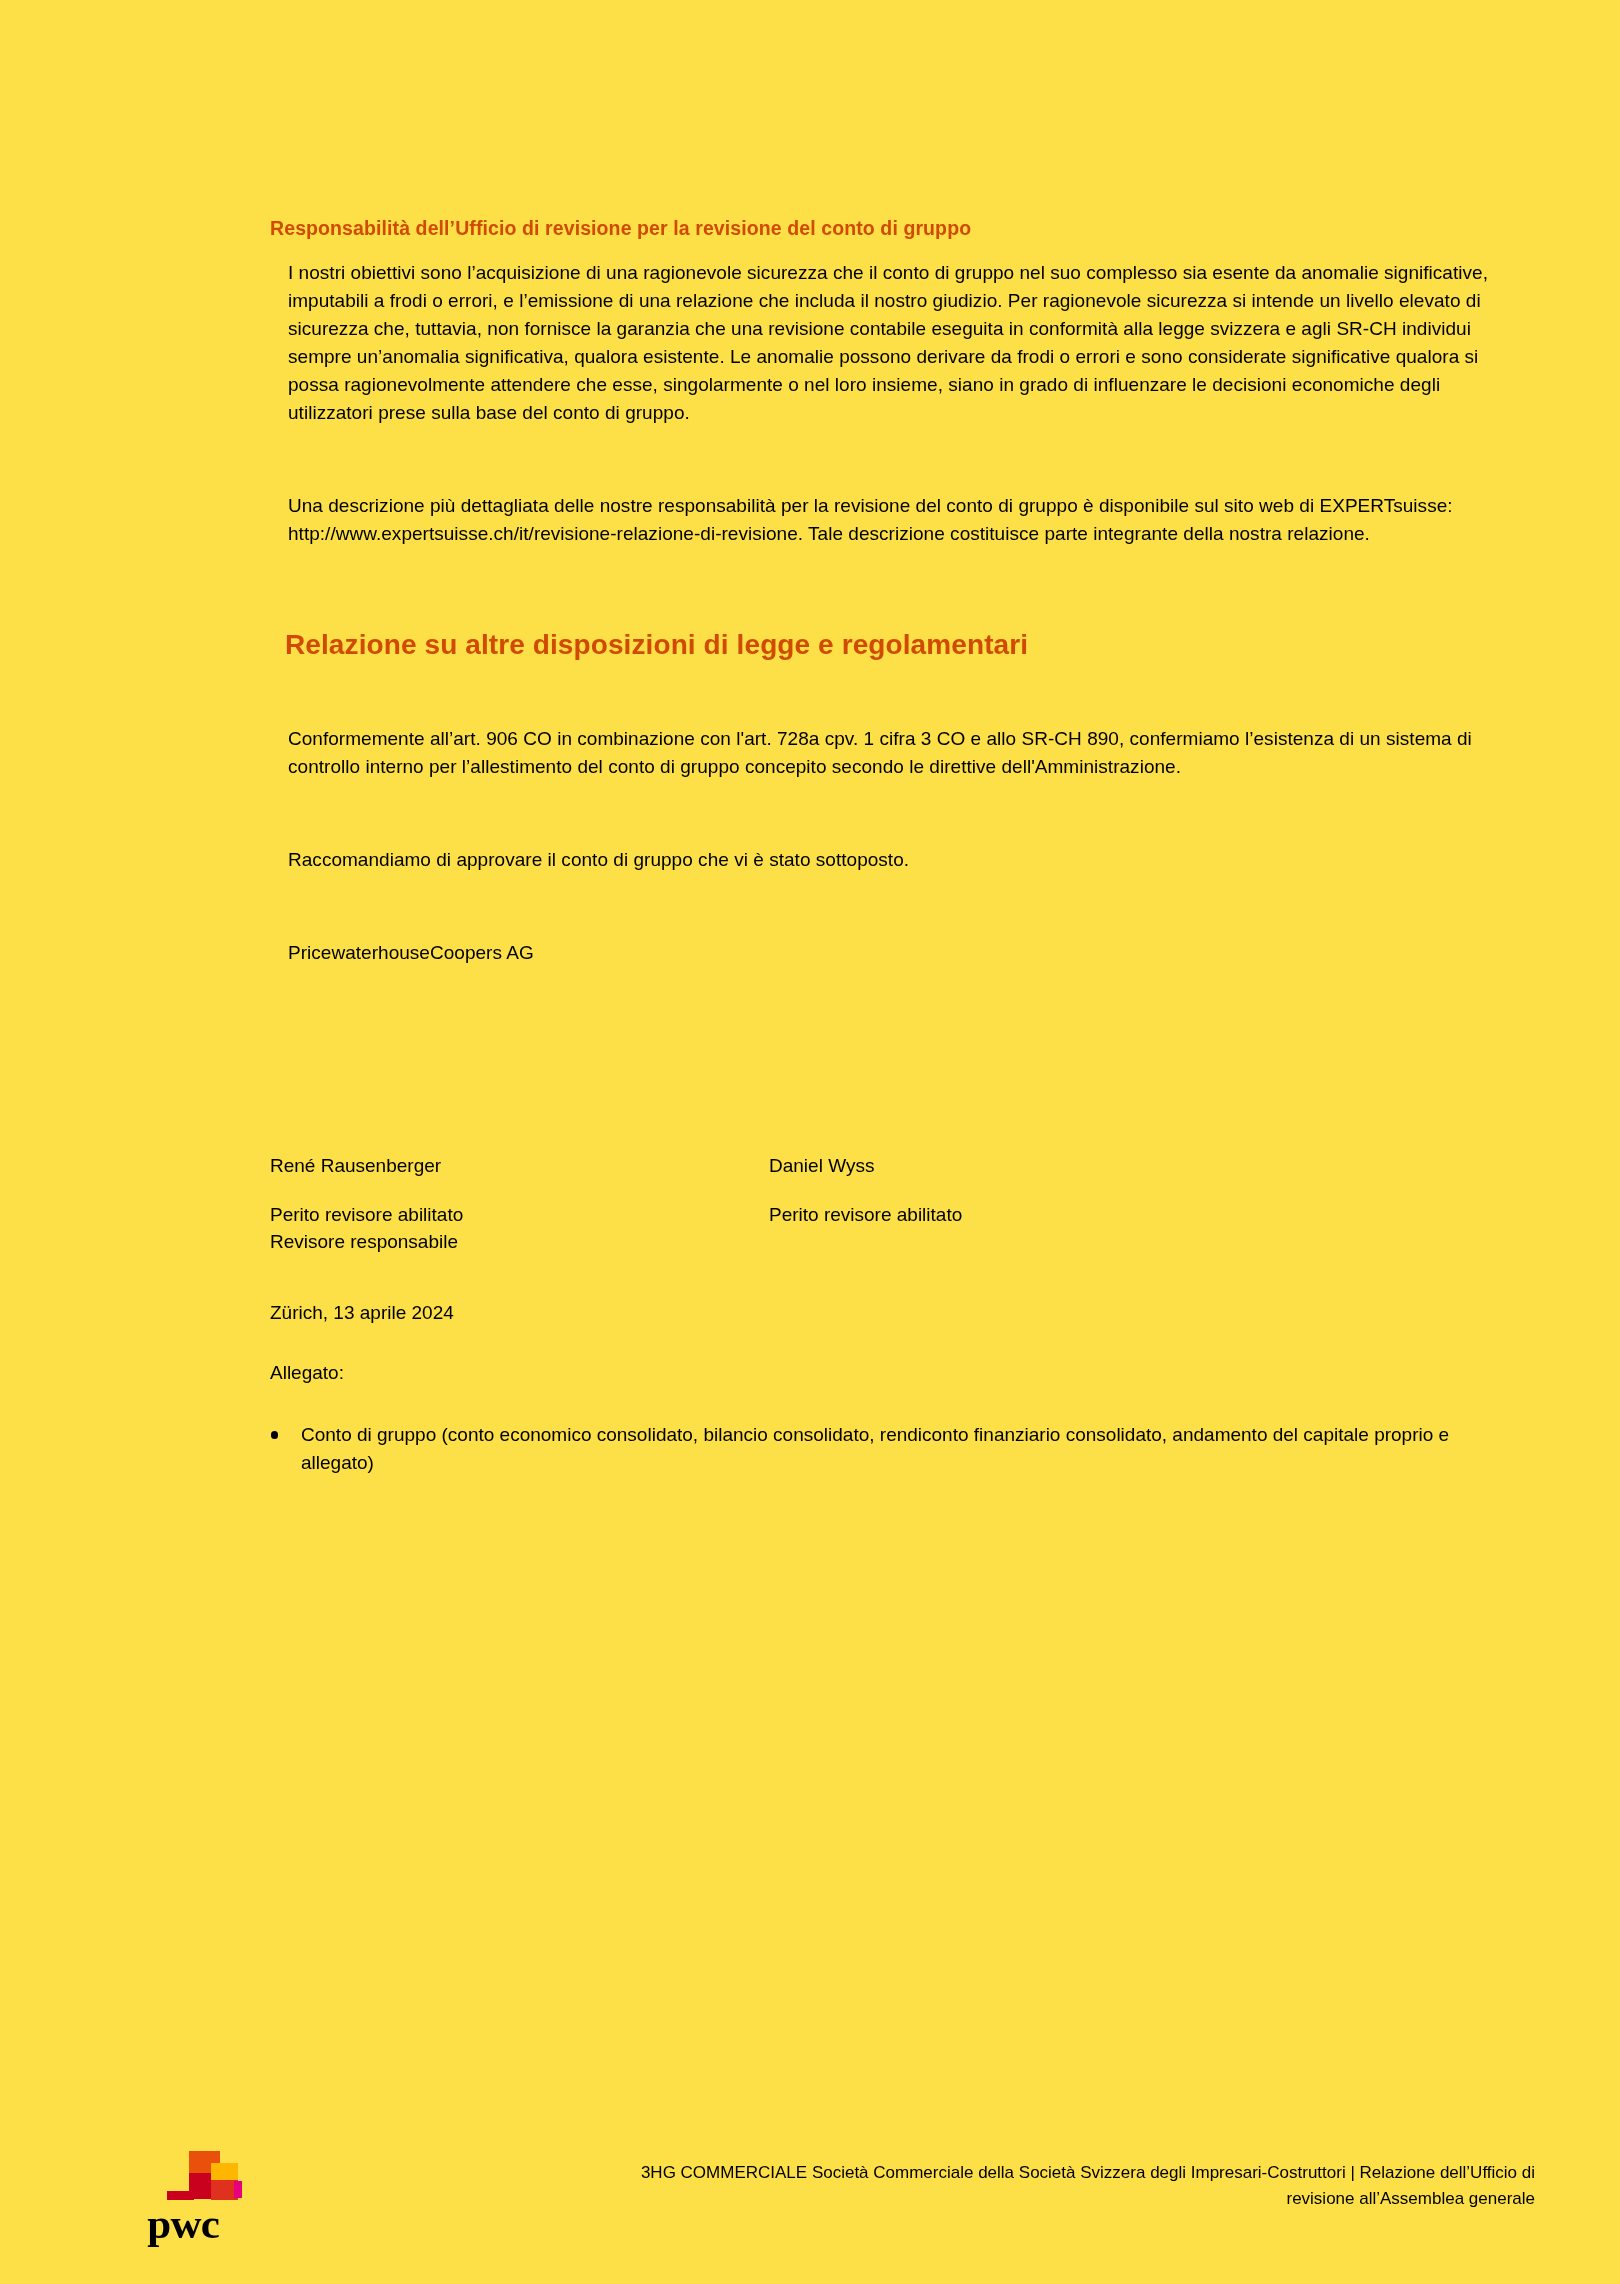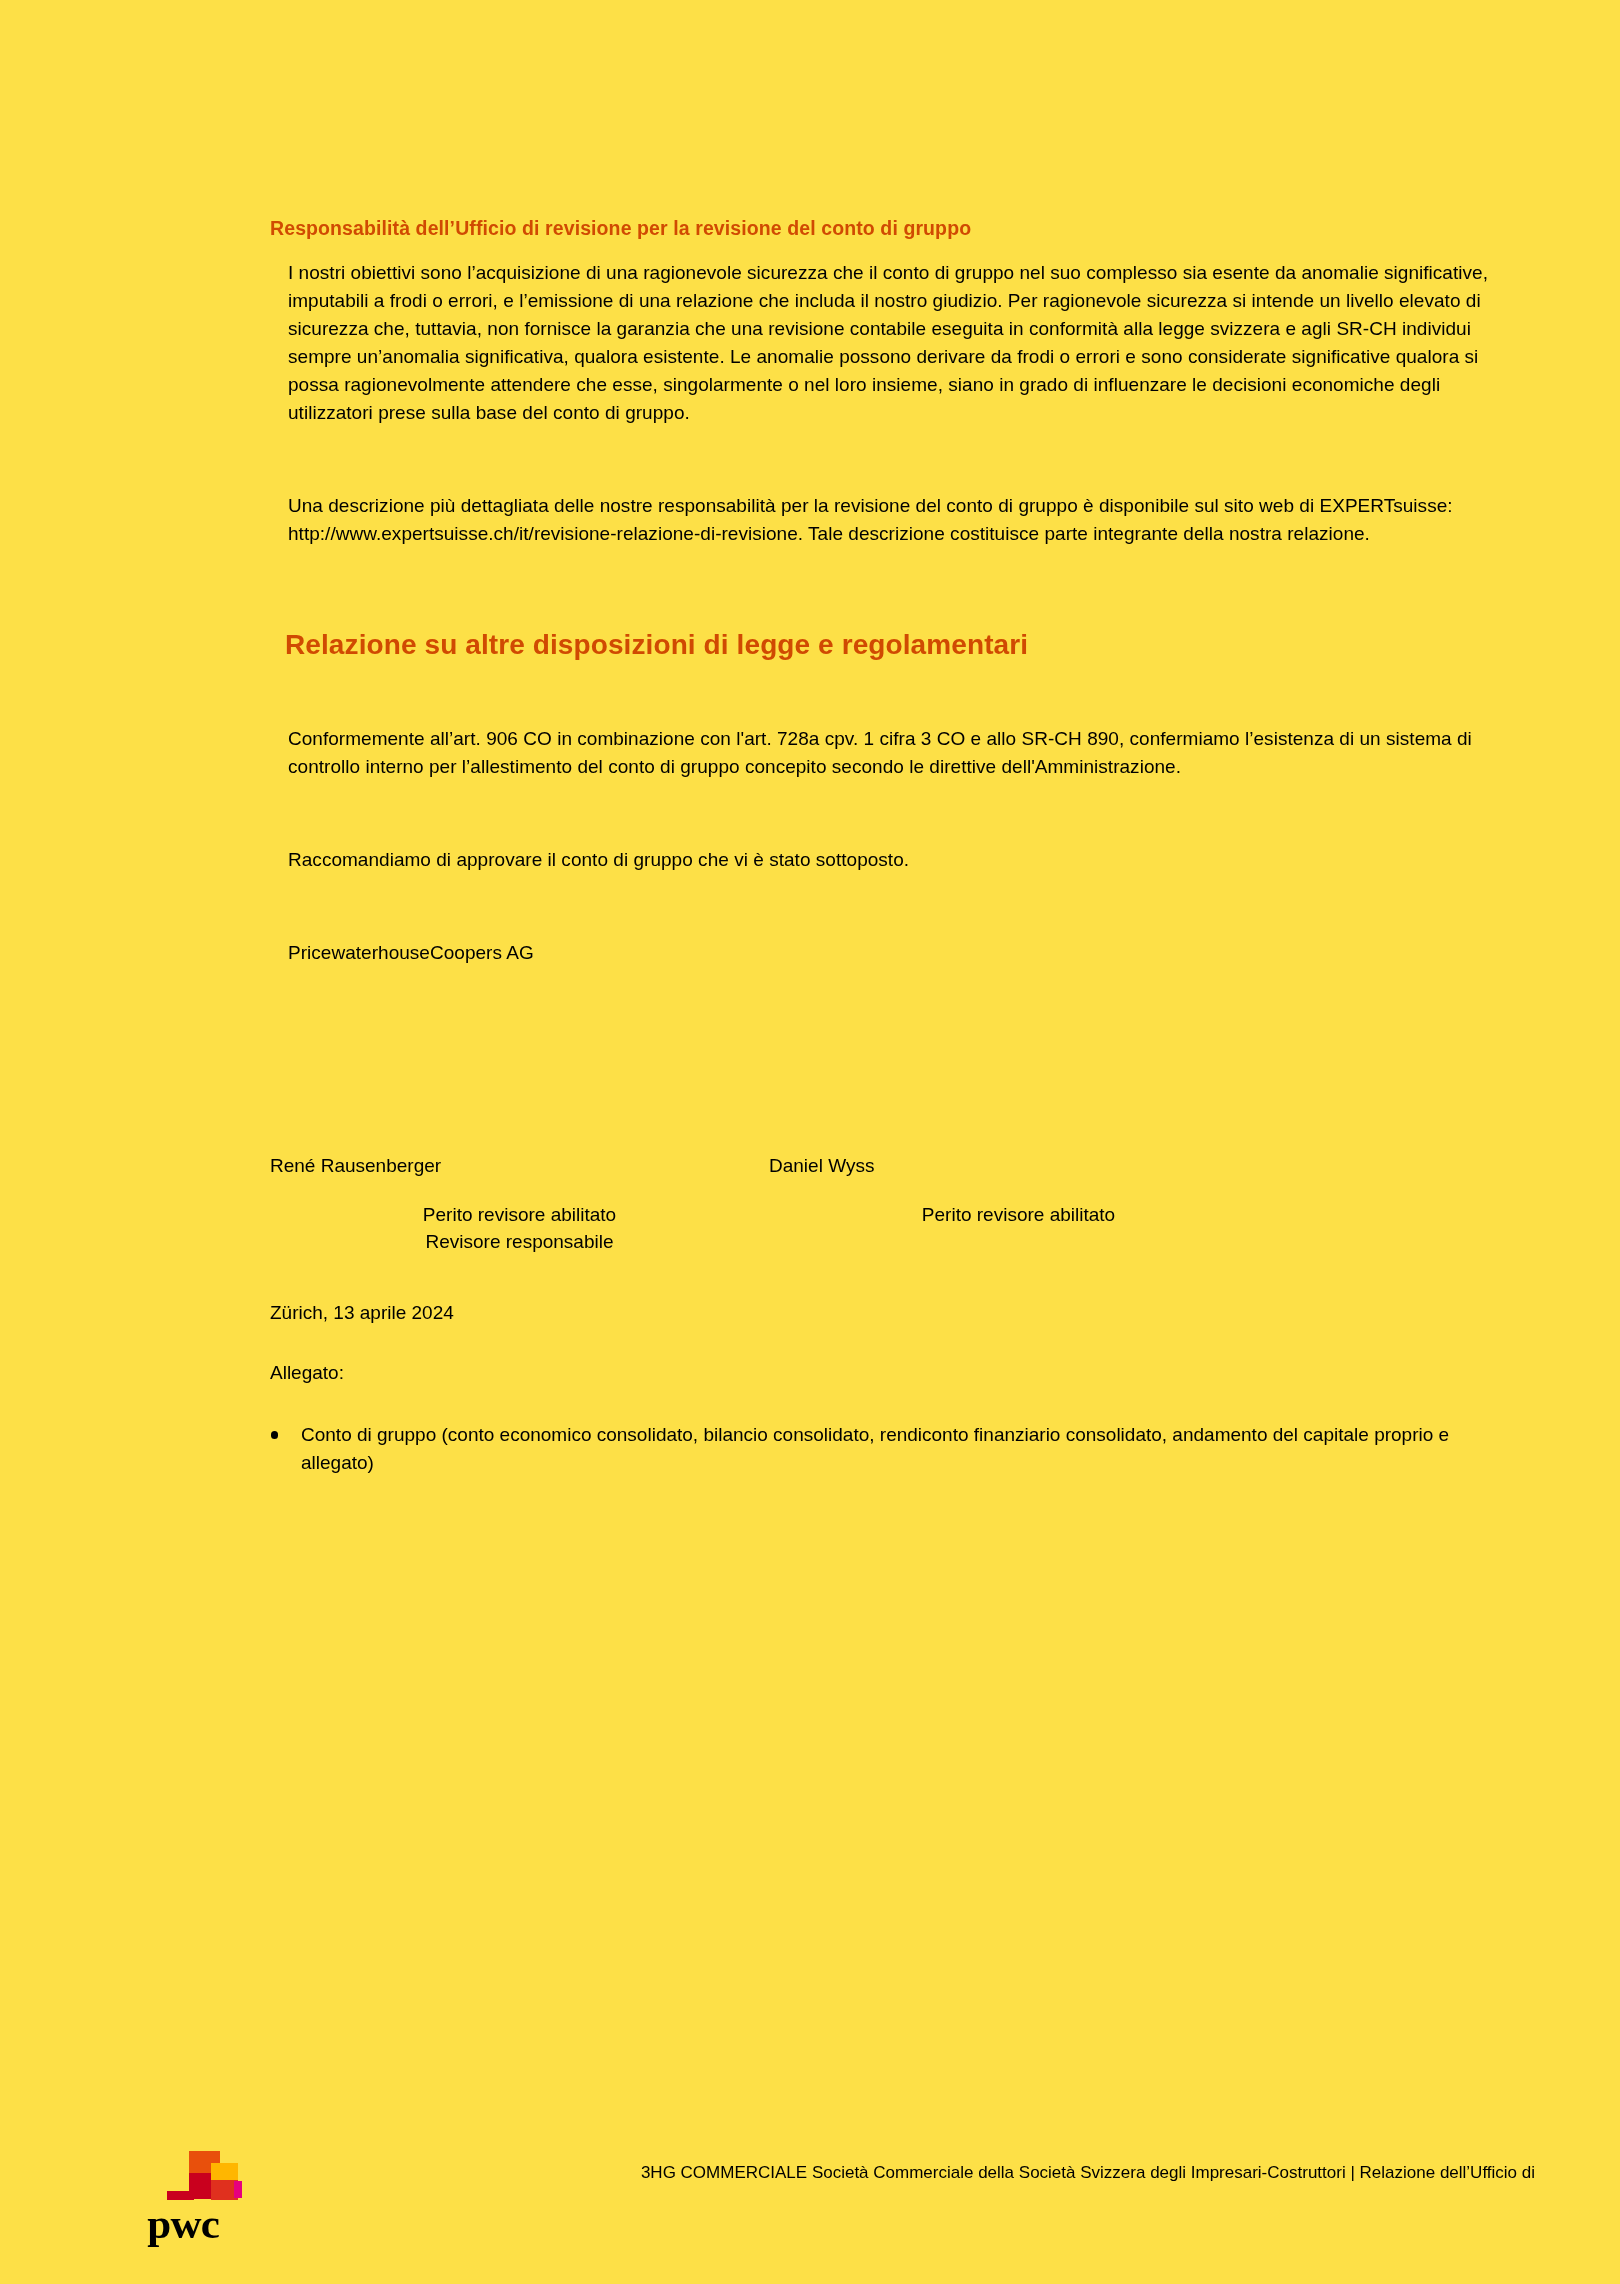--- a/index.html
+++ b/index.html
@@ -74,21 +74,20 @@
   }
   .sig-name {
     font-size: 19px;
     line-height: 28px;
     margin: 0 0 21px 0;
   }
   .sig-role {
     font-size: 19px;
     line-height: 27px;
     margin: 0;
-    text-align: center;
   }
 
   
   .date-line {
     position: absolute;
     left: 270px;
     top: 1299px;
     font-size: 19px;
     line-height: 28px;
   }
@@ -250,18 +249,19 @@
         <i style="left:34px; top:26px; width:22px; height:26px; background:#C9001E;"></i>
         <i style="left:56px; top:33px; width:27px; height:19.5px; background:#E0301E;"></i>
         <i style="left:79px;top:34px; width:7.8px; height:17px; background:#E6007E;"></i>
         <i style="left:11.7px; top:44px; width:27px; height:9px; background:#C9001E;"></i>
       </div>
       <div class="logo-word">pwc</div>
     </div>
 
     <div class="footer-text">
       <span class="pageno">3</span><span>HG COMMERCIALE Società Commerciale della Società Svizzera degli Impresari-Costruttori  |  Relazione dell’Ufficio di</span>
+      <span class="ftline2">revisione all’Assemblea generale</span>
     </div>
 
   </div>
 
 </div>
 
 
 </body></html>

